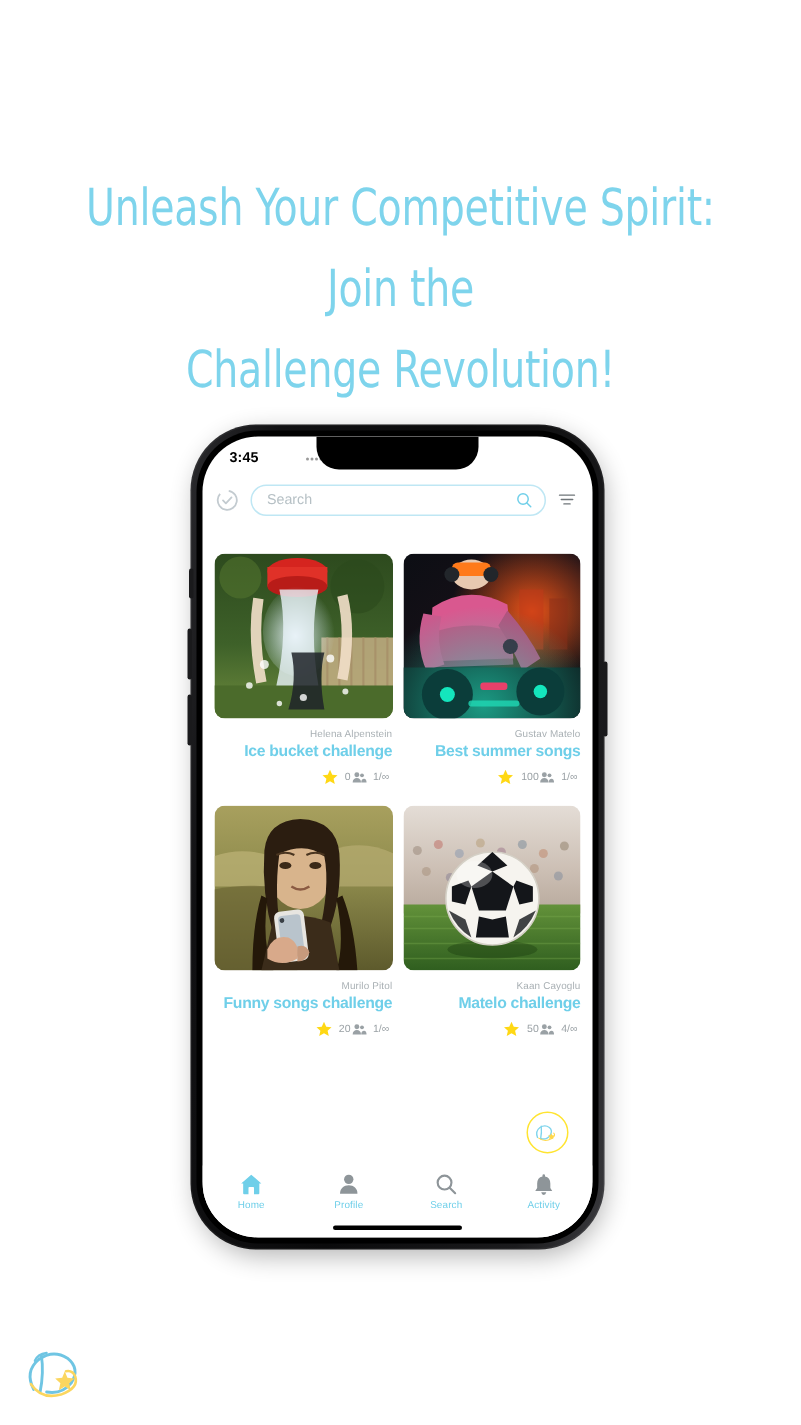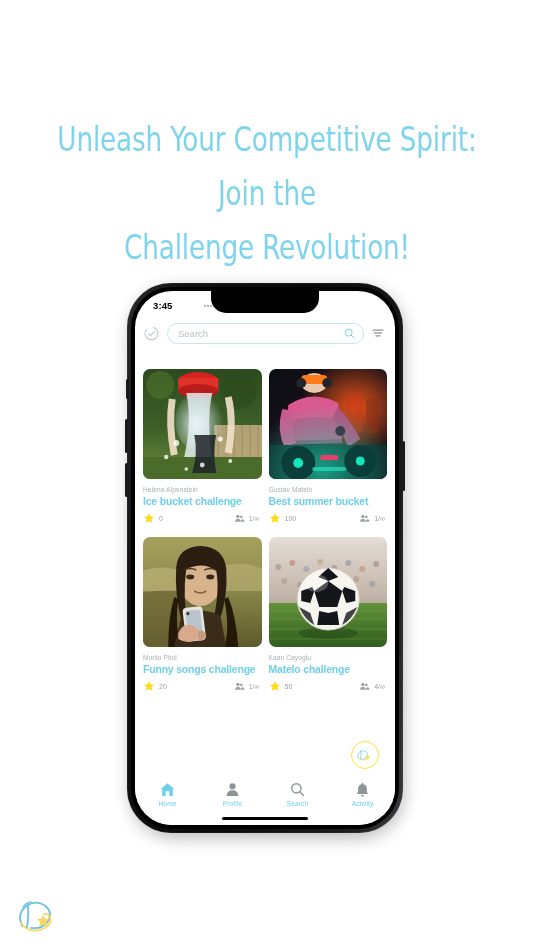--- a/index.html
+++ b/index.html
@@ -166,21 +166,21 @@
   
   .feed {
     position: absolute;
     top: 60px; left: 0;
     width: 100%;
     padding: 18px 8px 0 8px;
     display: grid;
     grid-template-columns: 1fr 1fr;
     gap: 13px 7px;
   }
-  .card { display: flex; flex-direction: column; }
+  .card { display: flex; flex-direction: column; align-items: flex-end; }
   .card-thumb {
     width: 100%;
     height: 110px;
     border-radius: 7px;
     overflow: hidden;
     position: relative;
   }
   .card-thumb svg { display: block; width: 100%; height: 100%; }
   .card-author {
     margin-top: 6px;
@@ -412,21 +412,21 @@
                 <circle cx="30" cy="94" r="17" fill="#0b3d3a"></circle>
                 <circle cx="30" cy="94" r="5" fill="#14e6bd"></circle>
                 <circle cx="92" cy="92" r="16" fill="#0b3d3a"></circle>
                 <circle cx="92" cy="92" r="4.5" fill="#14e6bd"></circle>
                 <rect x="52" y="86" width="18" height="5" rx="2" fill="#e8406a"></rect>
                 <rect x="44" y="98" width="34" height="4" rx="2" fill="#1fd8b4" opacity="0.8"></rect>
                 <circle cx="72" cy="62" r="5" fill="#2b3a44" opacity="0.9"></circle>
               </svg>
             </div>
             <div class="card-author">Gustav Matelo</div>
-            <div class="card-title">Best summer bucket</div>
+            <div class="card-title">Best summer songs</div>
             <div class="card-stats">
               <div class="stat">
                 <svg class="stat-star" viewBox="0 0 24 24">
                   <path d="M12 2.4 L15 9 L22 9.8 L16.8 14.4 L18.4 21.4 L12 17.8 L5.6 21.4 L7.2 14.4 L2 9.8 L9 9 Z" fill="#FFD814"></path>
                 </svg>
                 <span class="stat-val">100</span>
               </div>
               <div class="stat">
                 <svg class="stat-people" viewBox="0 0 24 24">
                   <circle cx="8.5" cy="7.5" r="3.6" fill="#9aa1a5"></circle>

